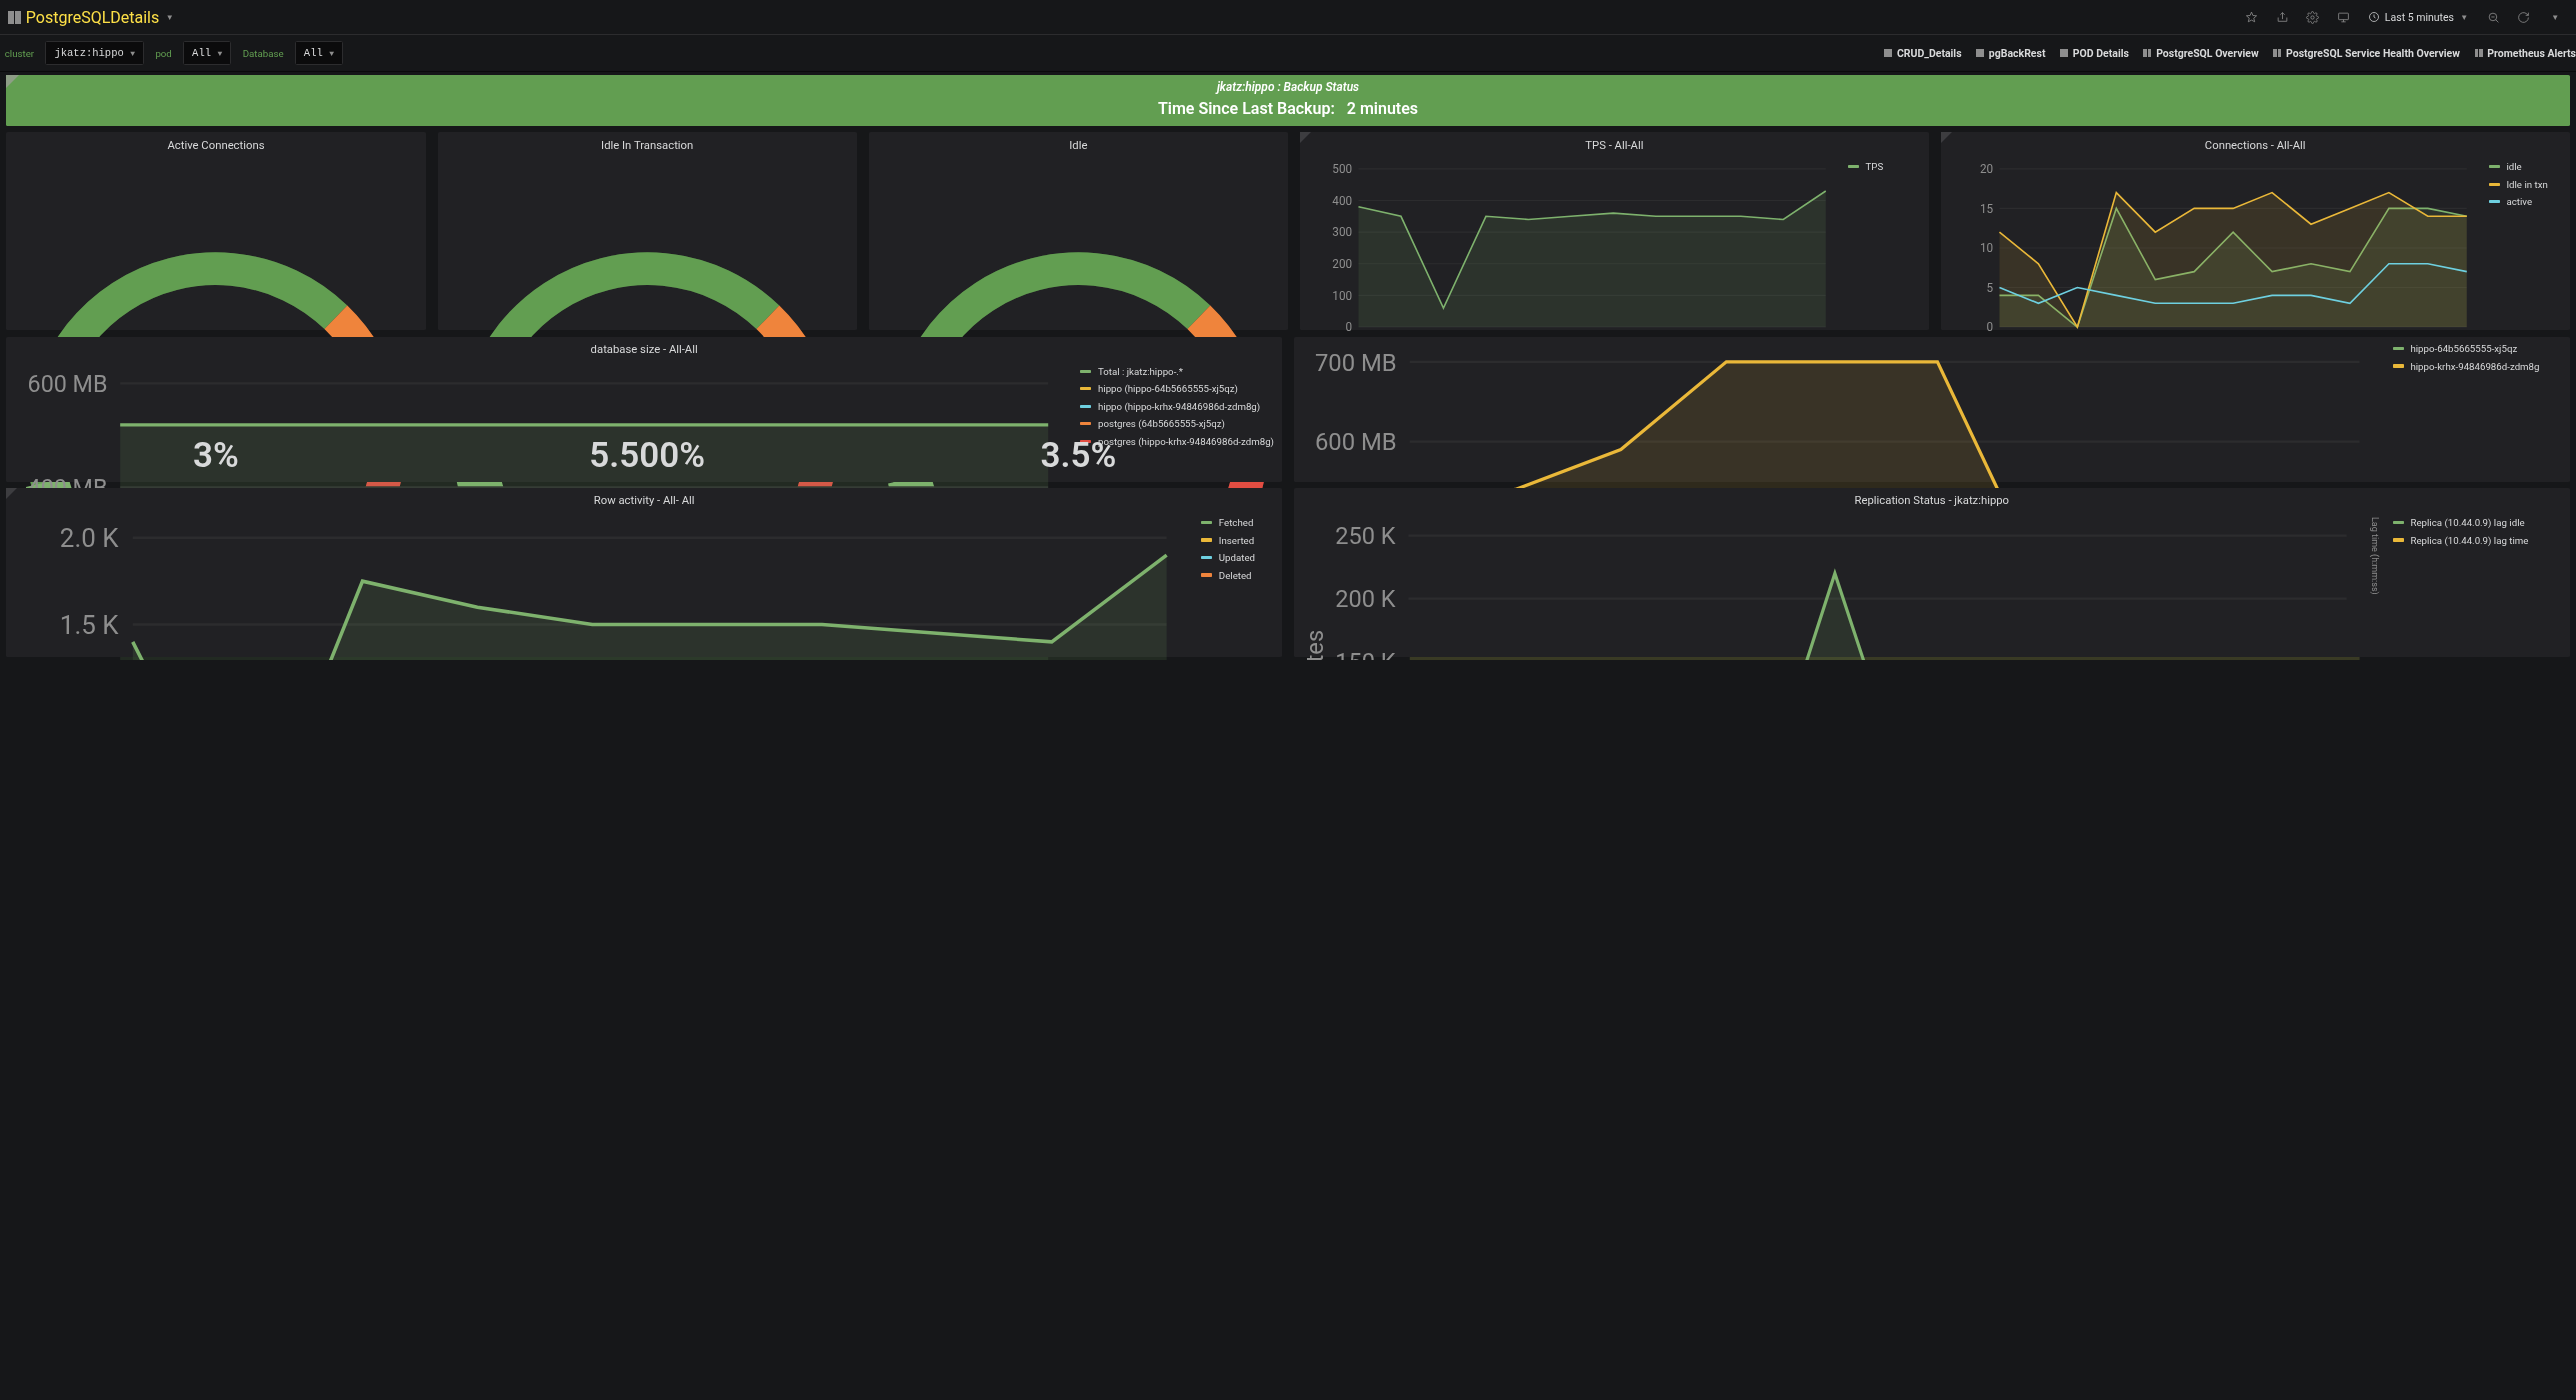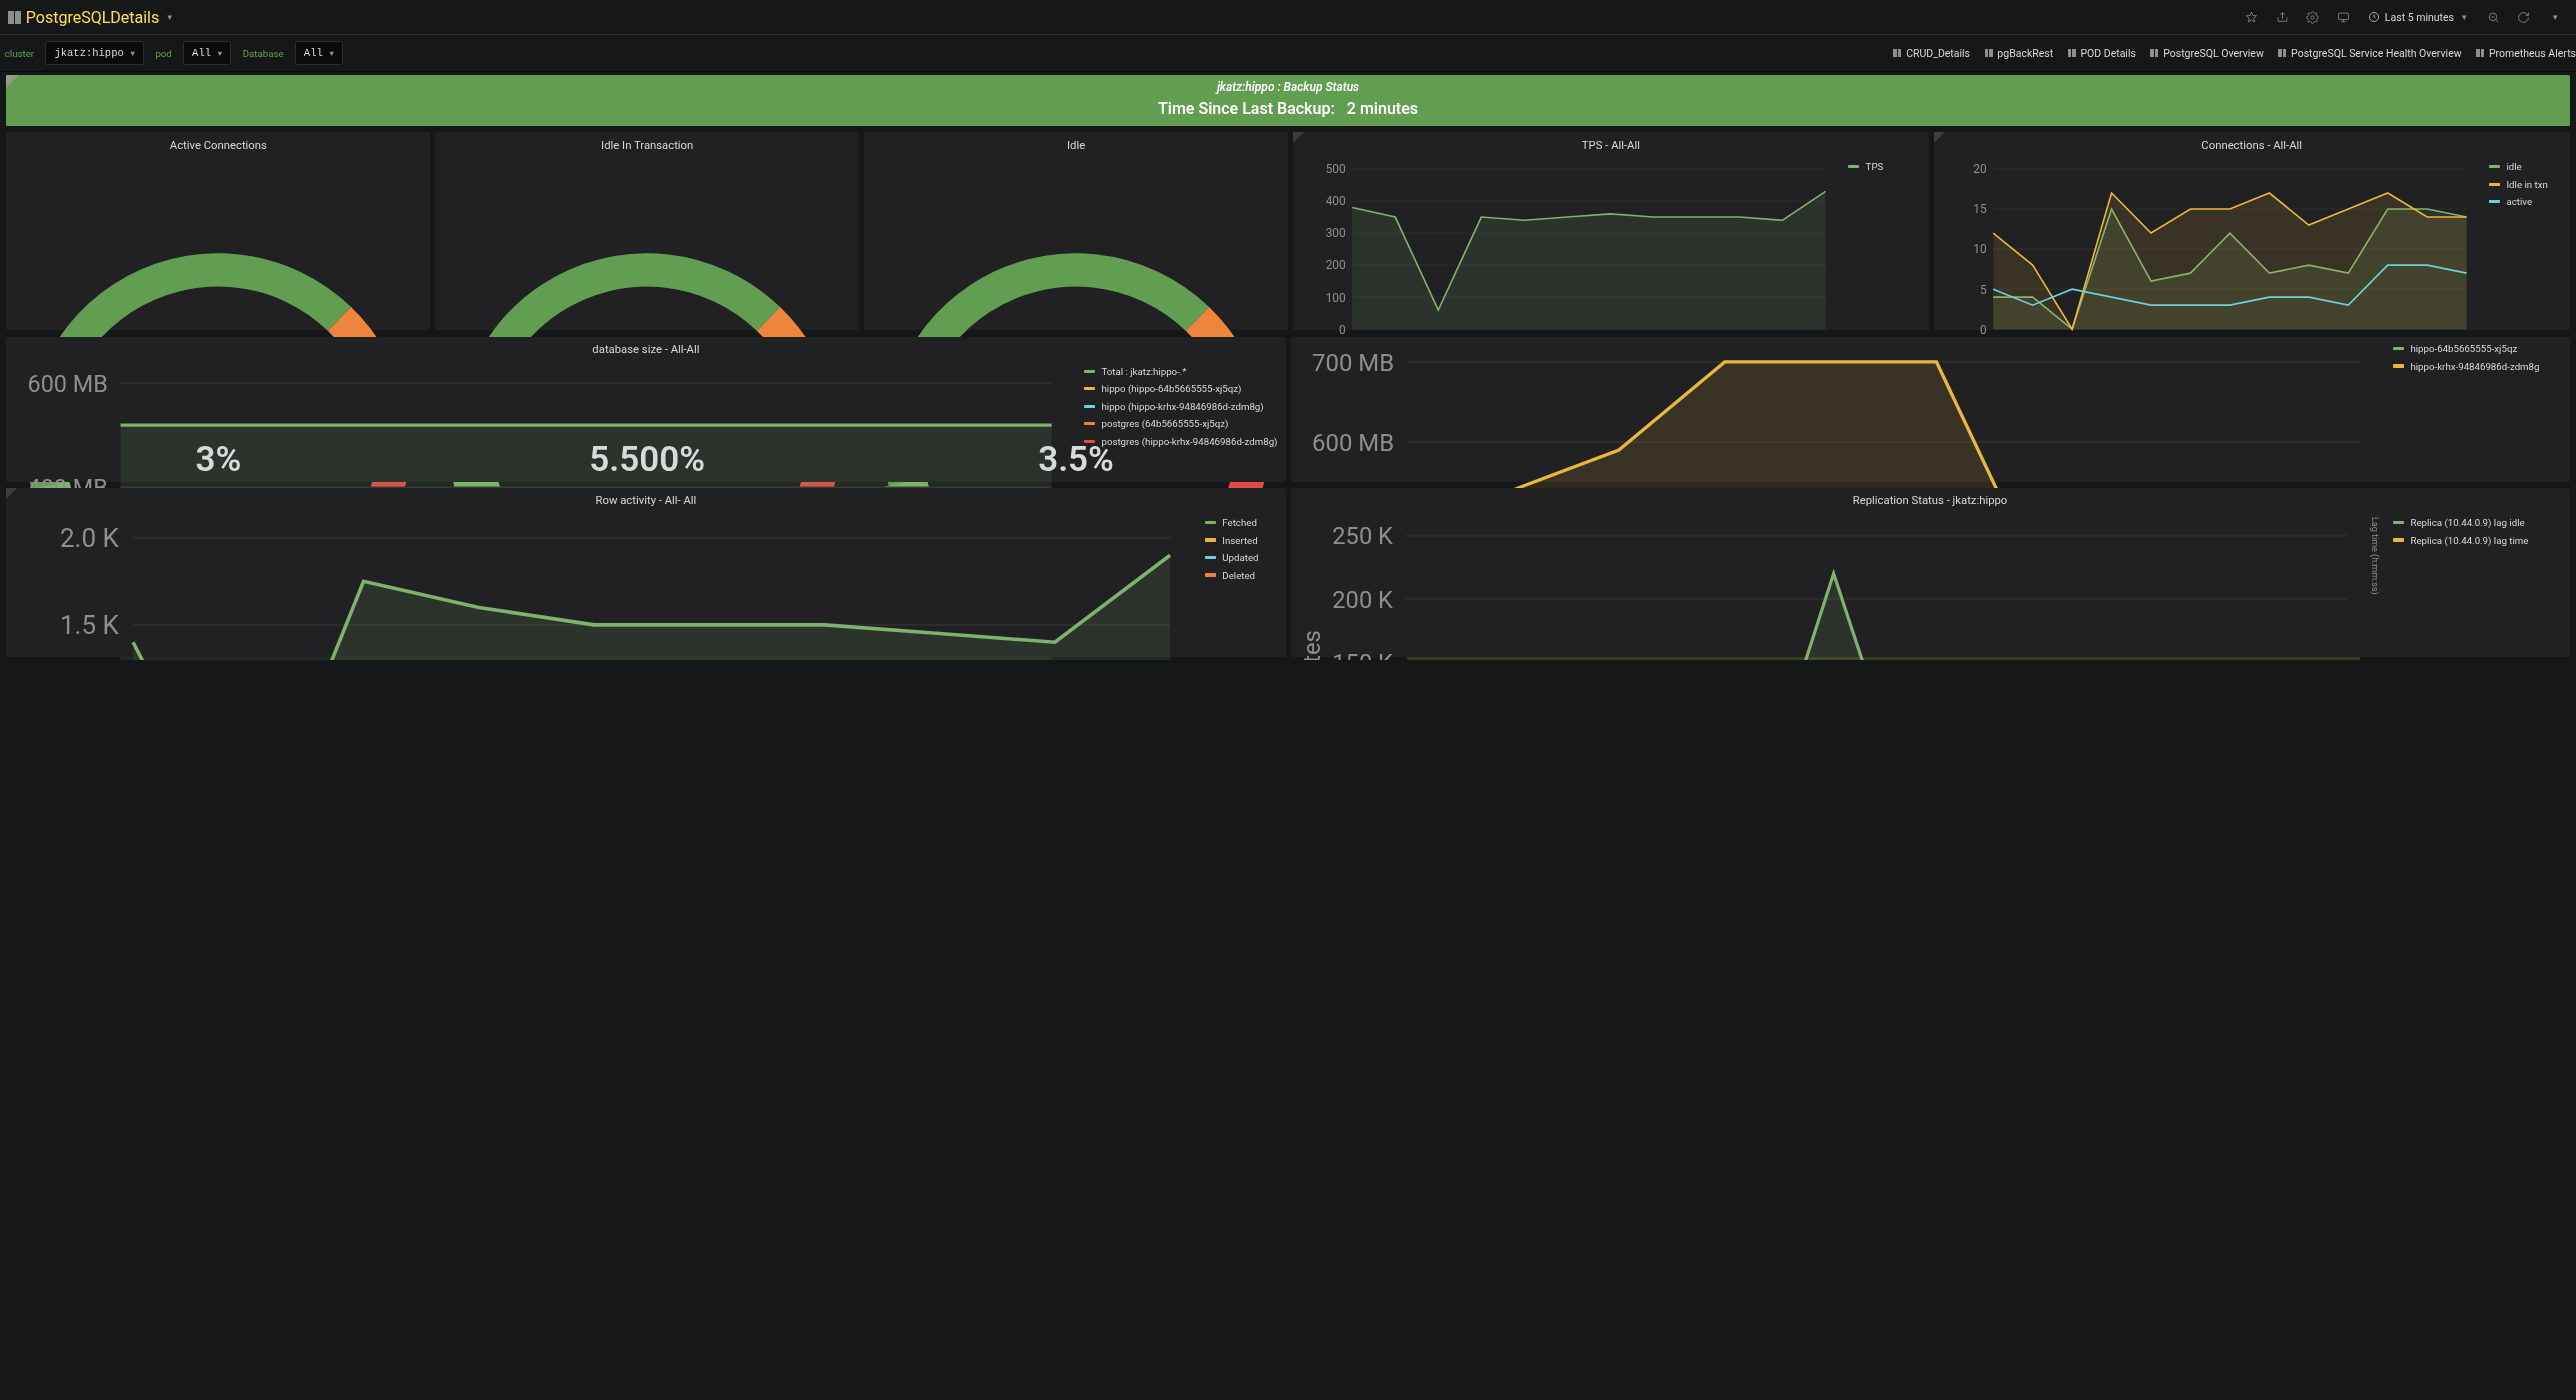--- a/index.html
+++ b/index.html
@@ -30,38 +30,38 @@
   .time-picker { display:flex; align-items:center; gap:4.8px; height:24px; padding:0 8px; color:#d8d9da; cursor:pointer; border-radius:1.6px; }
   .subbar {
     display:flex; align-items:center; height:37px; padding:0 0; gap:6.5px;
     border-bottom:0.8px solid #0b0b0c;
   }
   .var-label { color:#629e51; font-size:9.7px; padding:0 4.8px; }
   .var-select { background:#0b0b0c; border:0.8px solid #2c2c2e; height:24px; padding:0 8px; display:flex; align-items:center; gap:6.5px; cursor:pointer; color:#d8d9da; border-radius:1.6px;font-family:Liberation Mono, monospace;}
   .var-select .caret { font-size:8px; color:#8e8e8e; }
   .subbar .spacer { flex:1; }
   .dashlinks { display:flex; gap:14.5px; }
-  .dashlink { display:flex; align-items:center; gap:4.8px; color:#d8d9da; font-size:10.5px; cursor:pointer; font-weight:400;}
+  .dashlink { display:flex; align-items:center; gap:4.8px; color:#d8d9da; font-size:10.5px; cursor:pointer; font-weight:700;}
   .dashlink .grid-ic { width:8px; height:8px; display:grid; grid-template:1fr 1fr/1fr 1fr; gap:0.8px; }
   .dashlink .grid-ic span { background:#8e8e8e; }
 
   .page { padding:0 3.2px; }
 
   .banner {
     background:#629e51;
     color:#fff;
     position:relative;
     margin:3.2px;
     border-radius:1.6px;
   }
   .banner .corner { position:absolute; left:0; top:0; width:0; height:0; border-style:solid; border-width:13px 13px 0 0; border-color:#8e9e86 transparent transparent transparent; cursor:pointer;}
   .banner-title { text-align:center; font-size:12px; padding:4.8px 0 1.6px; font-weight:600;font-style:italic;}
   .banner-body { text-align:center; font-size:16px; padding:3.2px 0 8px; font-weight:600;}
 
-  .row { display:flex; gap:5px; padding:3.2px; }
+  .row { display:flex; gap:12px; padding:3.2px; }
   .panel {
     background:#212124;
     border-radius:1.6px;
     display:flex; flex-direction:column;
     position:relative;
     min-width:0;
   }
   .panel .corner { position:absolute; left:0; top:0; width:0; height:0; border-style:solid; border-width:11.3px 11.3px 0 0; border-color:#3d3d40 transparent transparent transparent; cursor:pointer;}
   .panel-title { text-align:center; font-size:11.3px; padding:6.5px 4.8px 3.2px; color:#d8d9da; font-weight:400;}
   .panel-body { flex:1; display:flex; }

